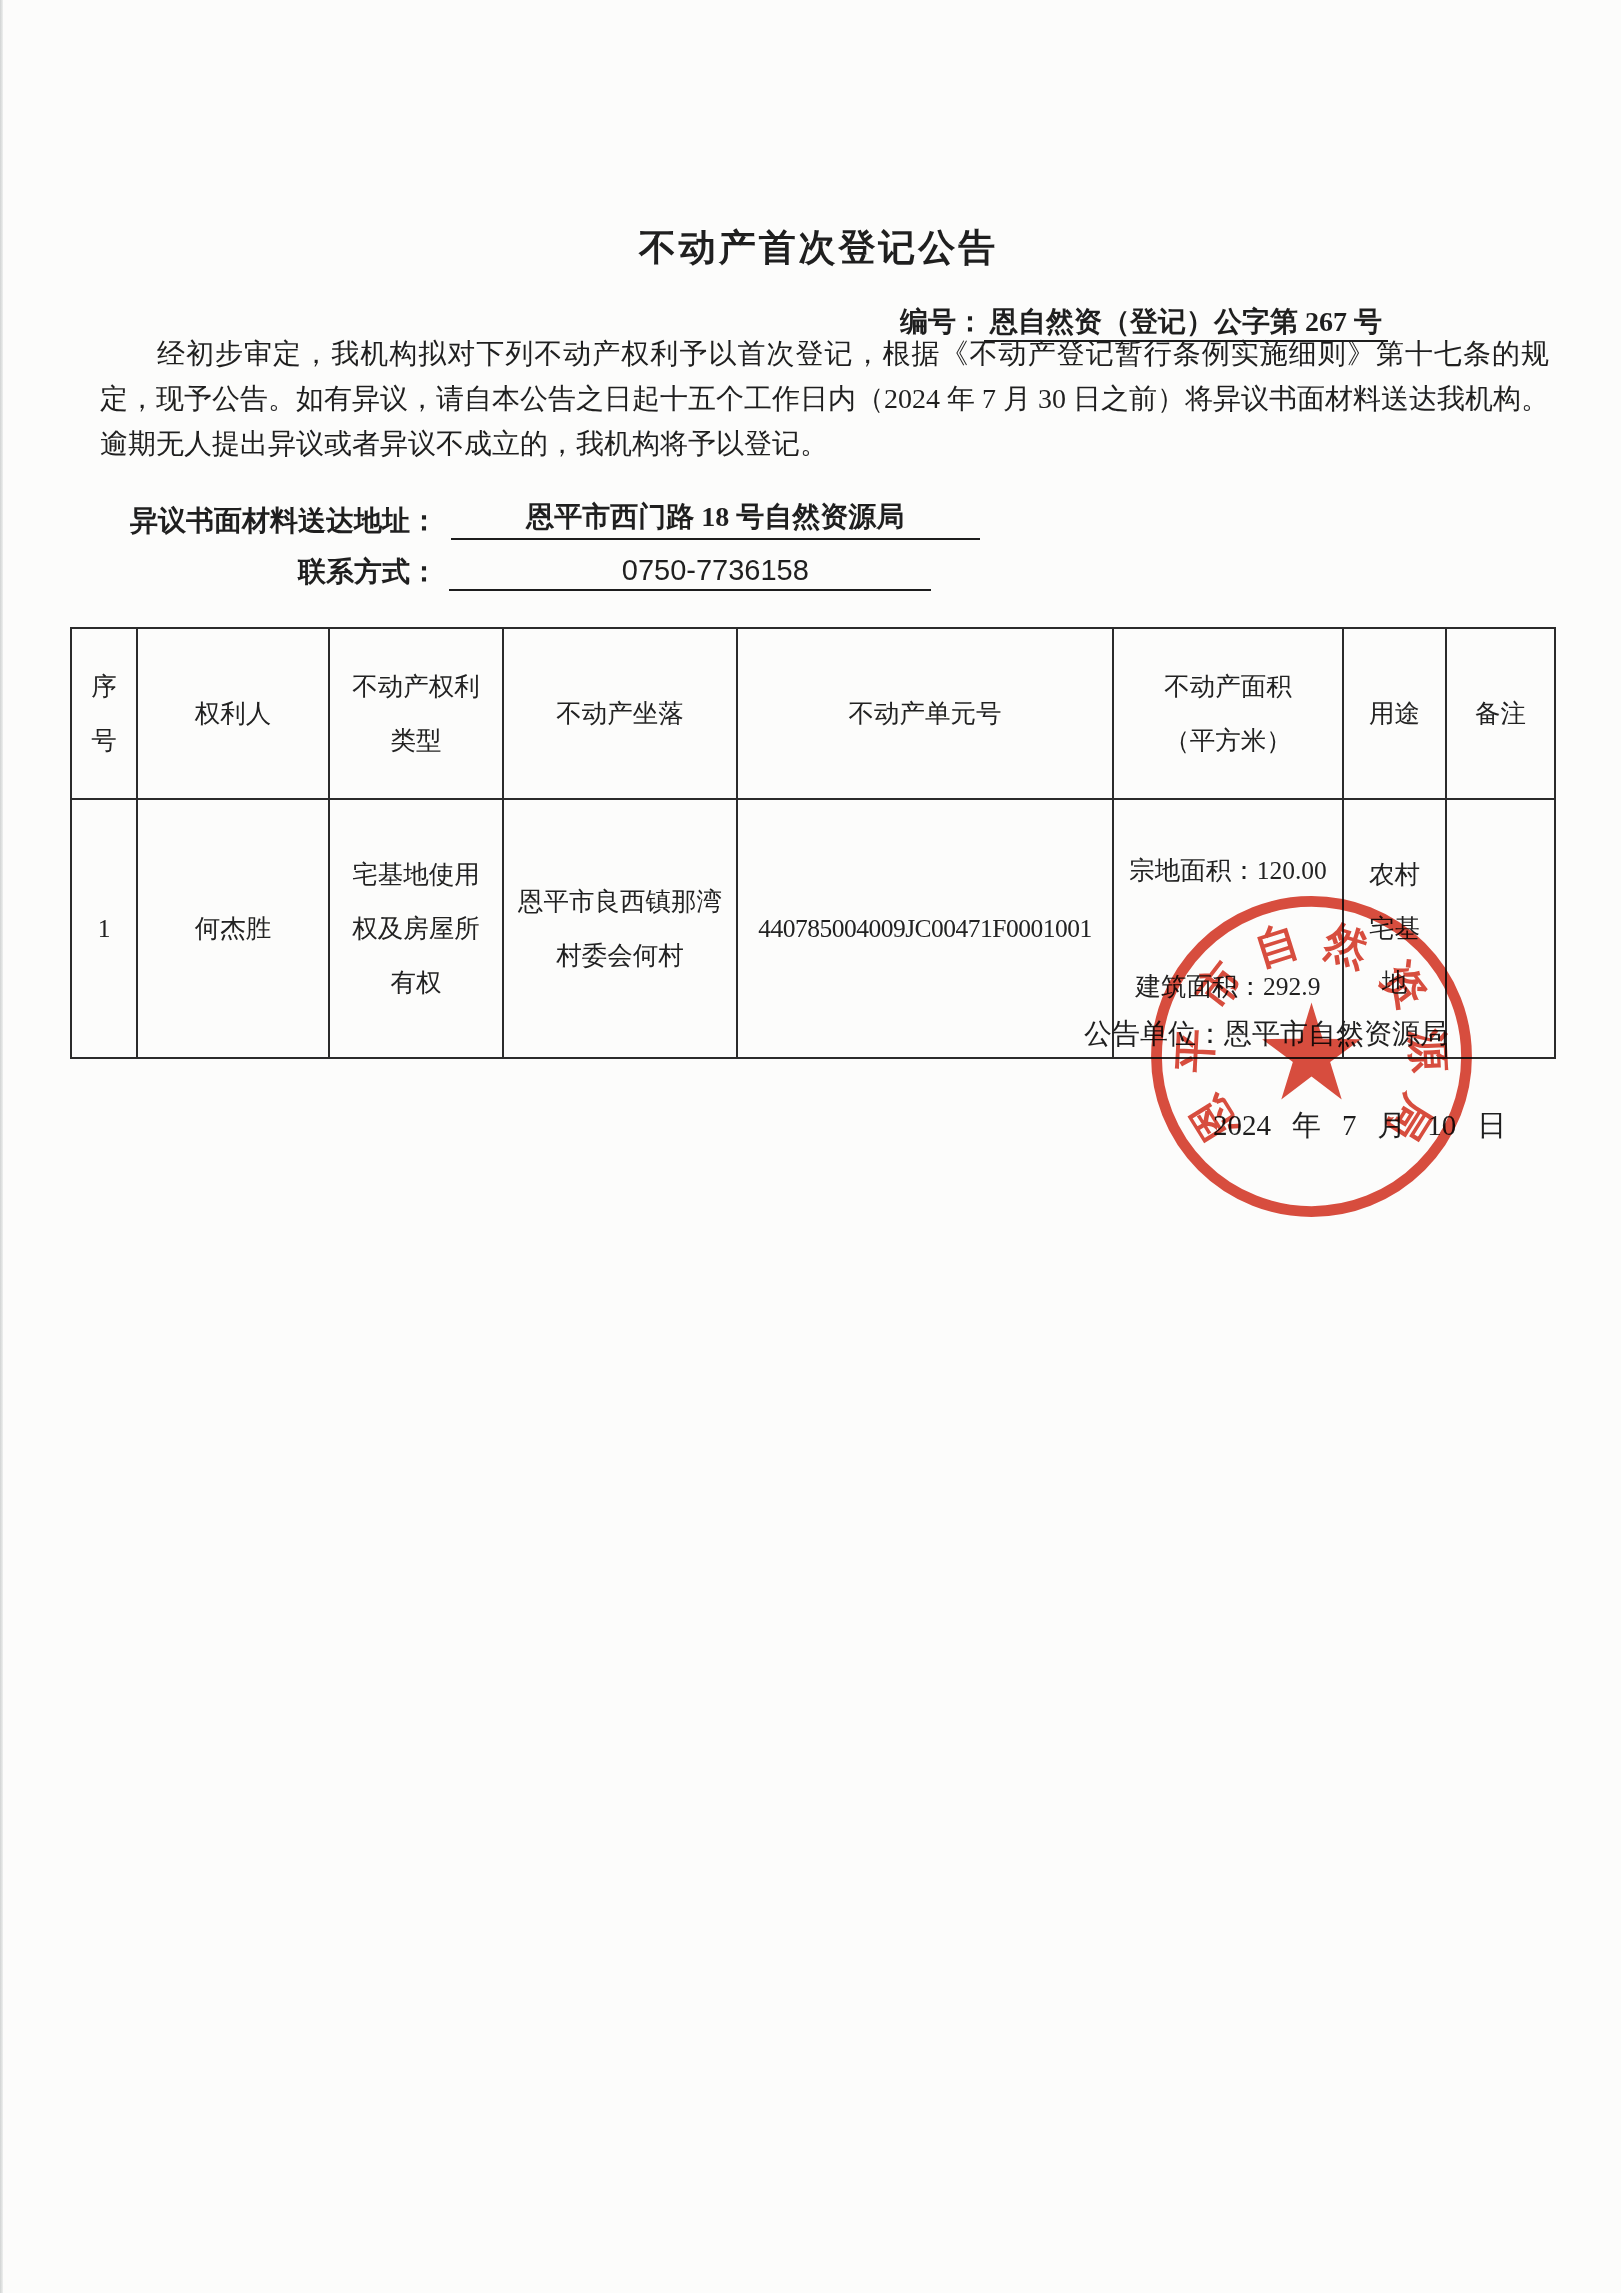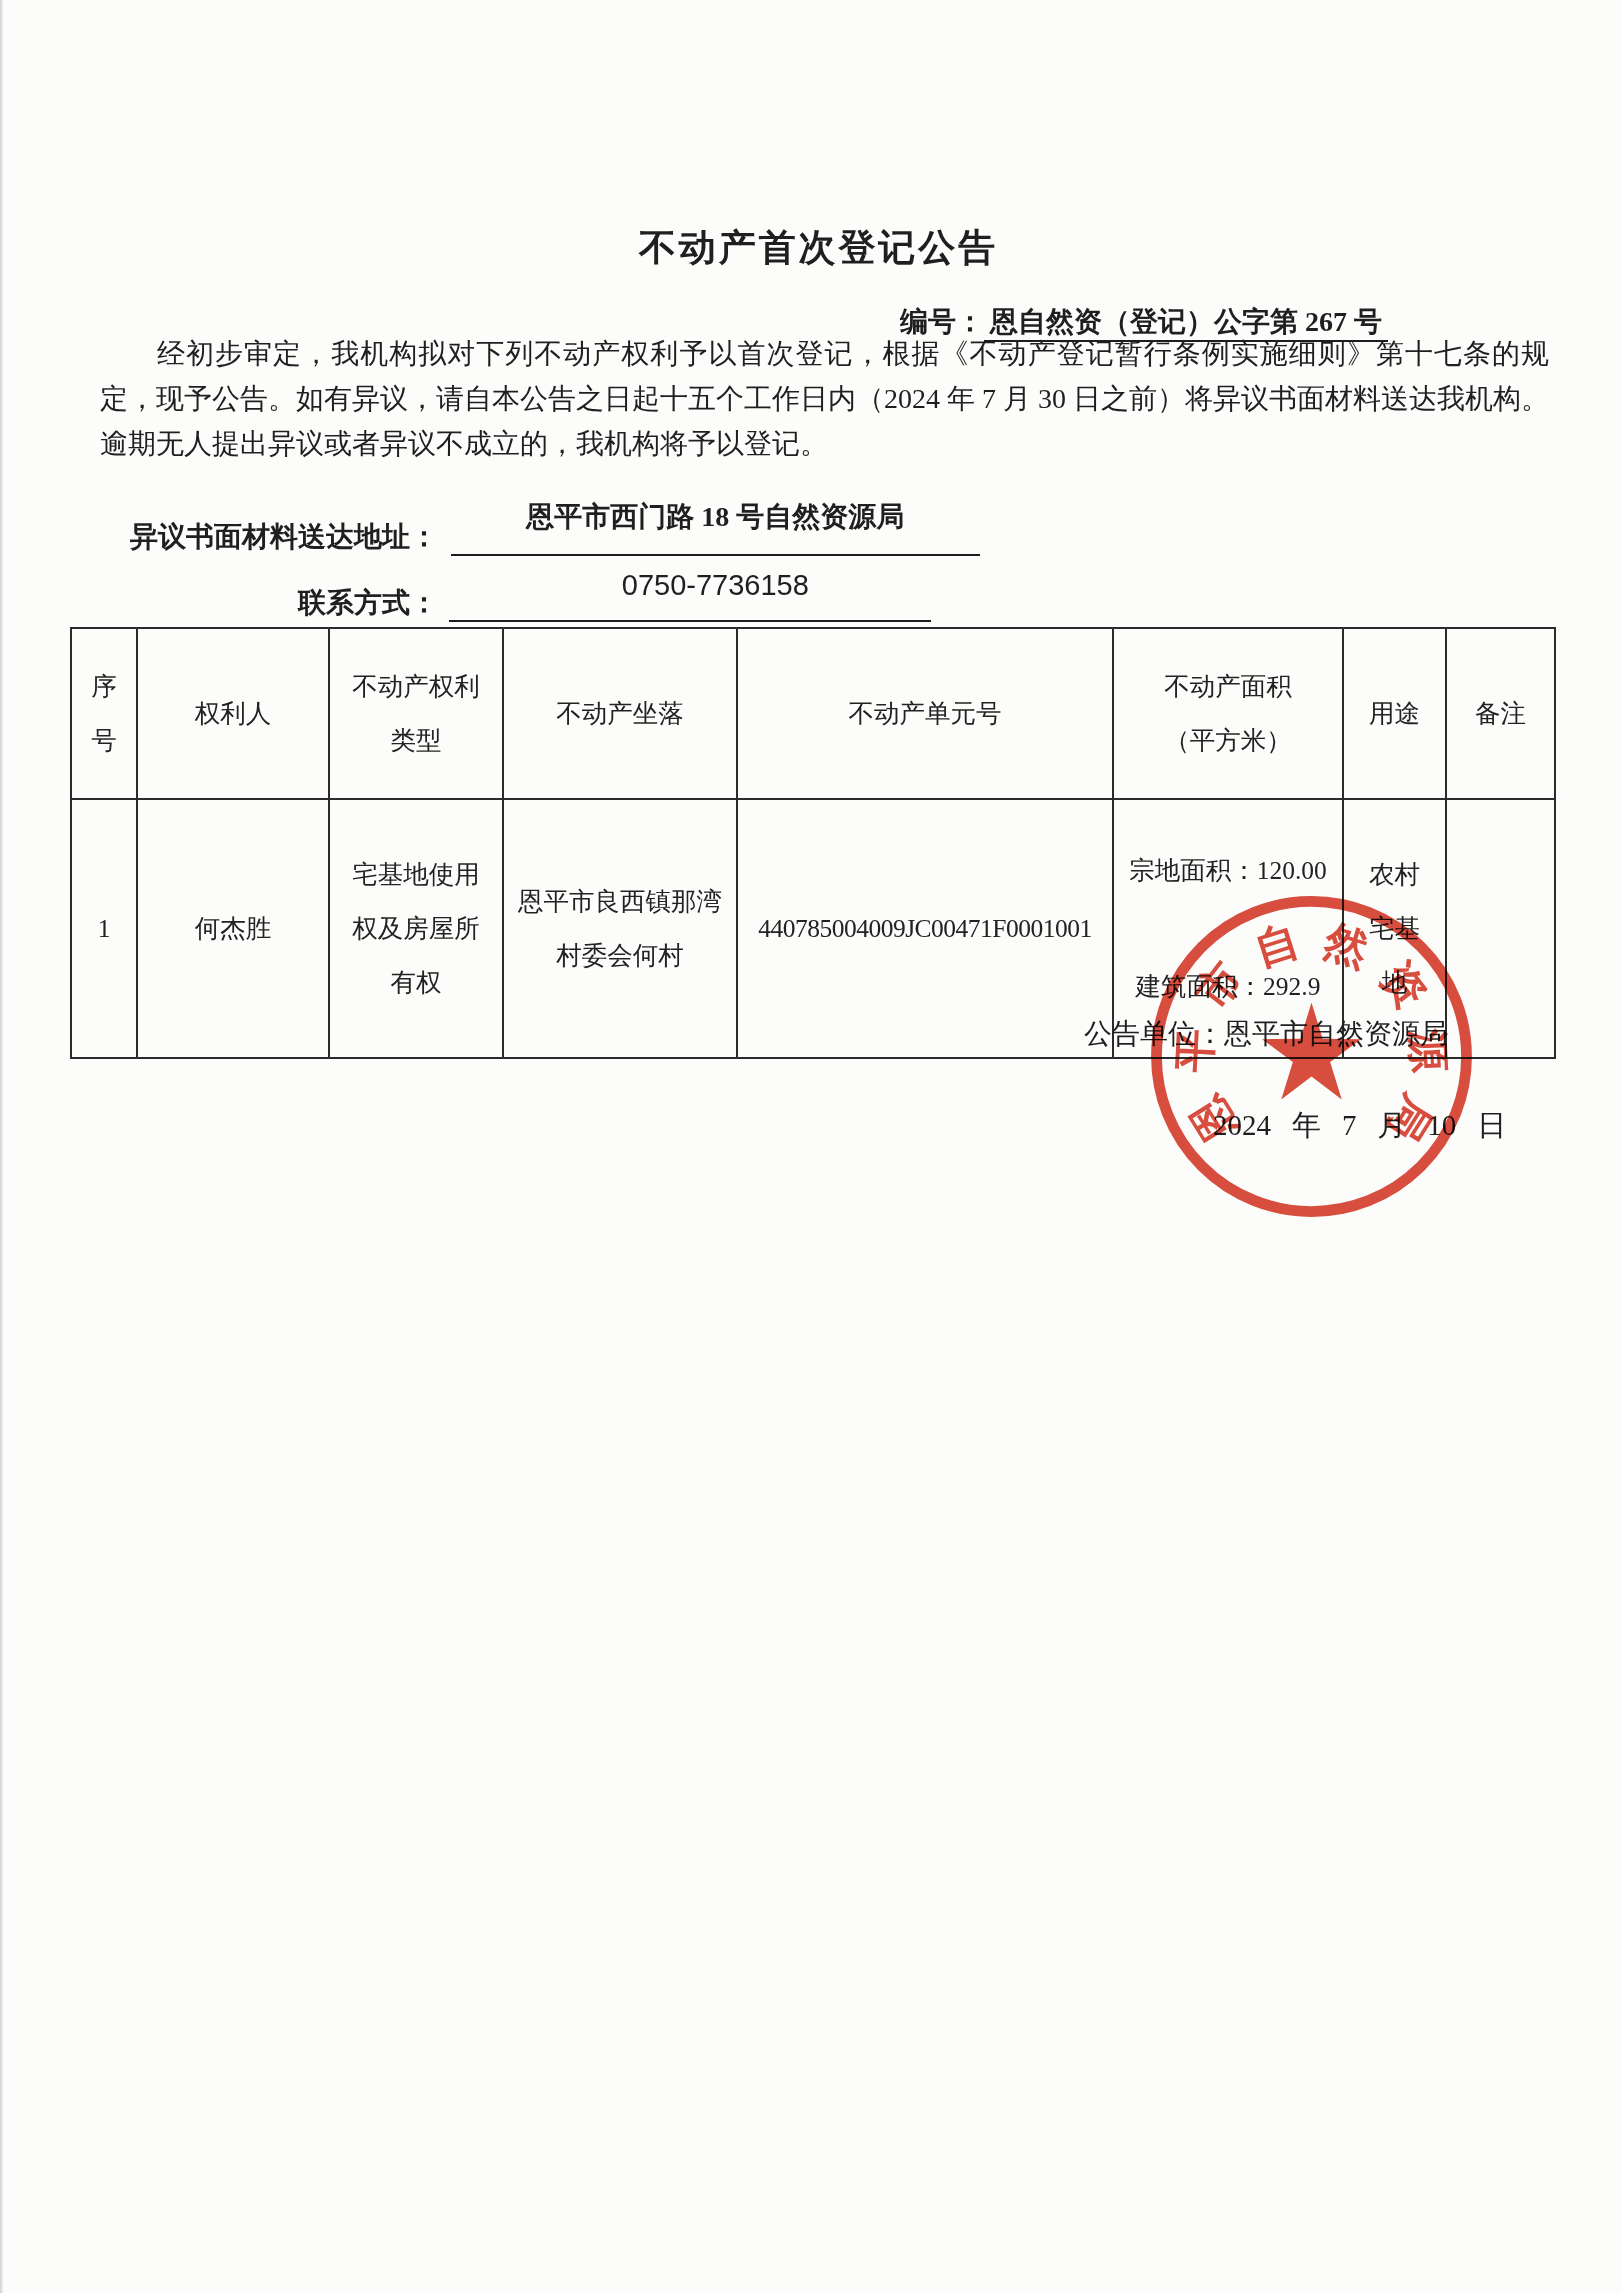--- a/index.html
+++ b/index.html
@@ -38,21 +38,21 @@
     text-indent:57px;
   }
   .contact{
     position:absolute;left:83px;top:498px;width:980px;
     font-size:28px;font-weight:bold;
   }
   .contact-row{display:flex;align-items:flex-end;margin-bottom:12.7px;}
   .contact-label{width:355px;text-align:right;white-space:nowrap;}
   .uval{
     border-bottom:2.9px solid #1d1d1d;
-    text-align:center;padding-bottom:18px;
+    text-align:center;padding-bottom:2px;
     white-space:nowrap;
   }
   .uval.addr{width:529px;margin-left:12.7px;}
   .uval.phone{
     width:482px;margin-left:10.8px;text-align:center;padding-left:51px;
     font-family:"Liberation Sans","DejaVu Sans",sans-serif;
     font-size:29px;font-weight:400;box-sizing:border-box;
   }
   table.doc-table{
     position:absolute;left:70px;top:627px;

